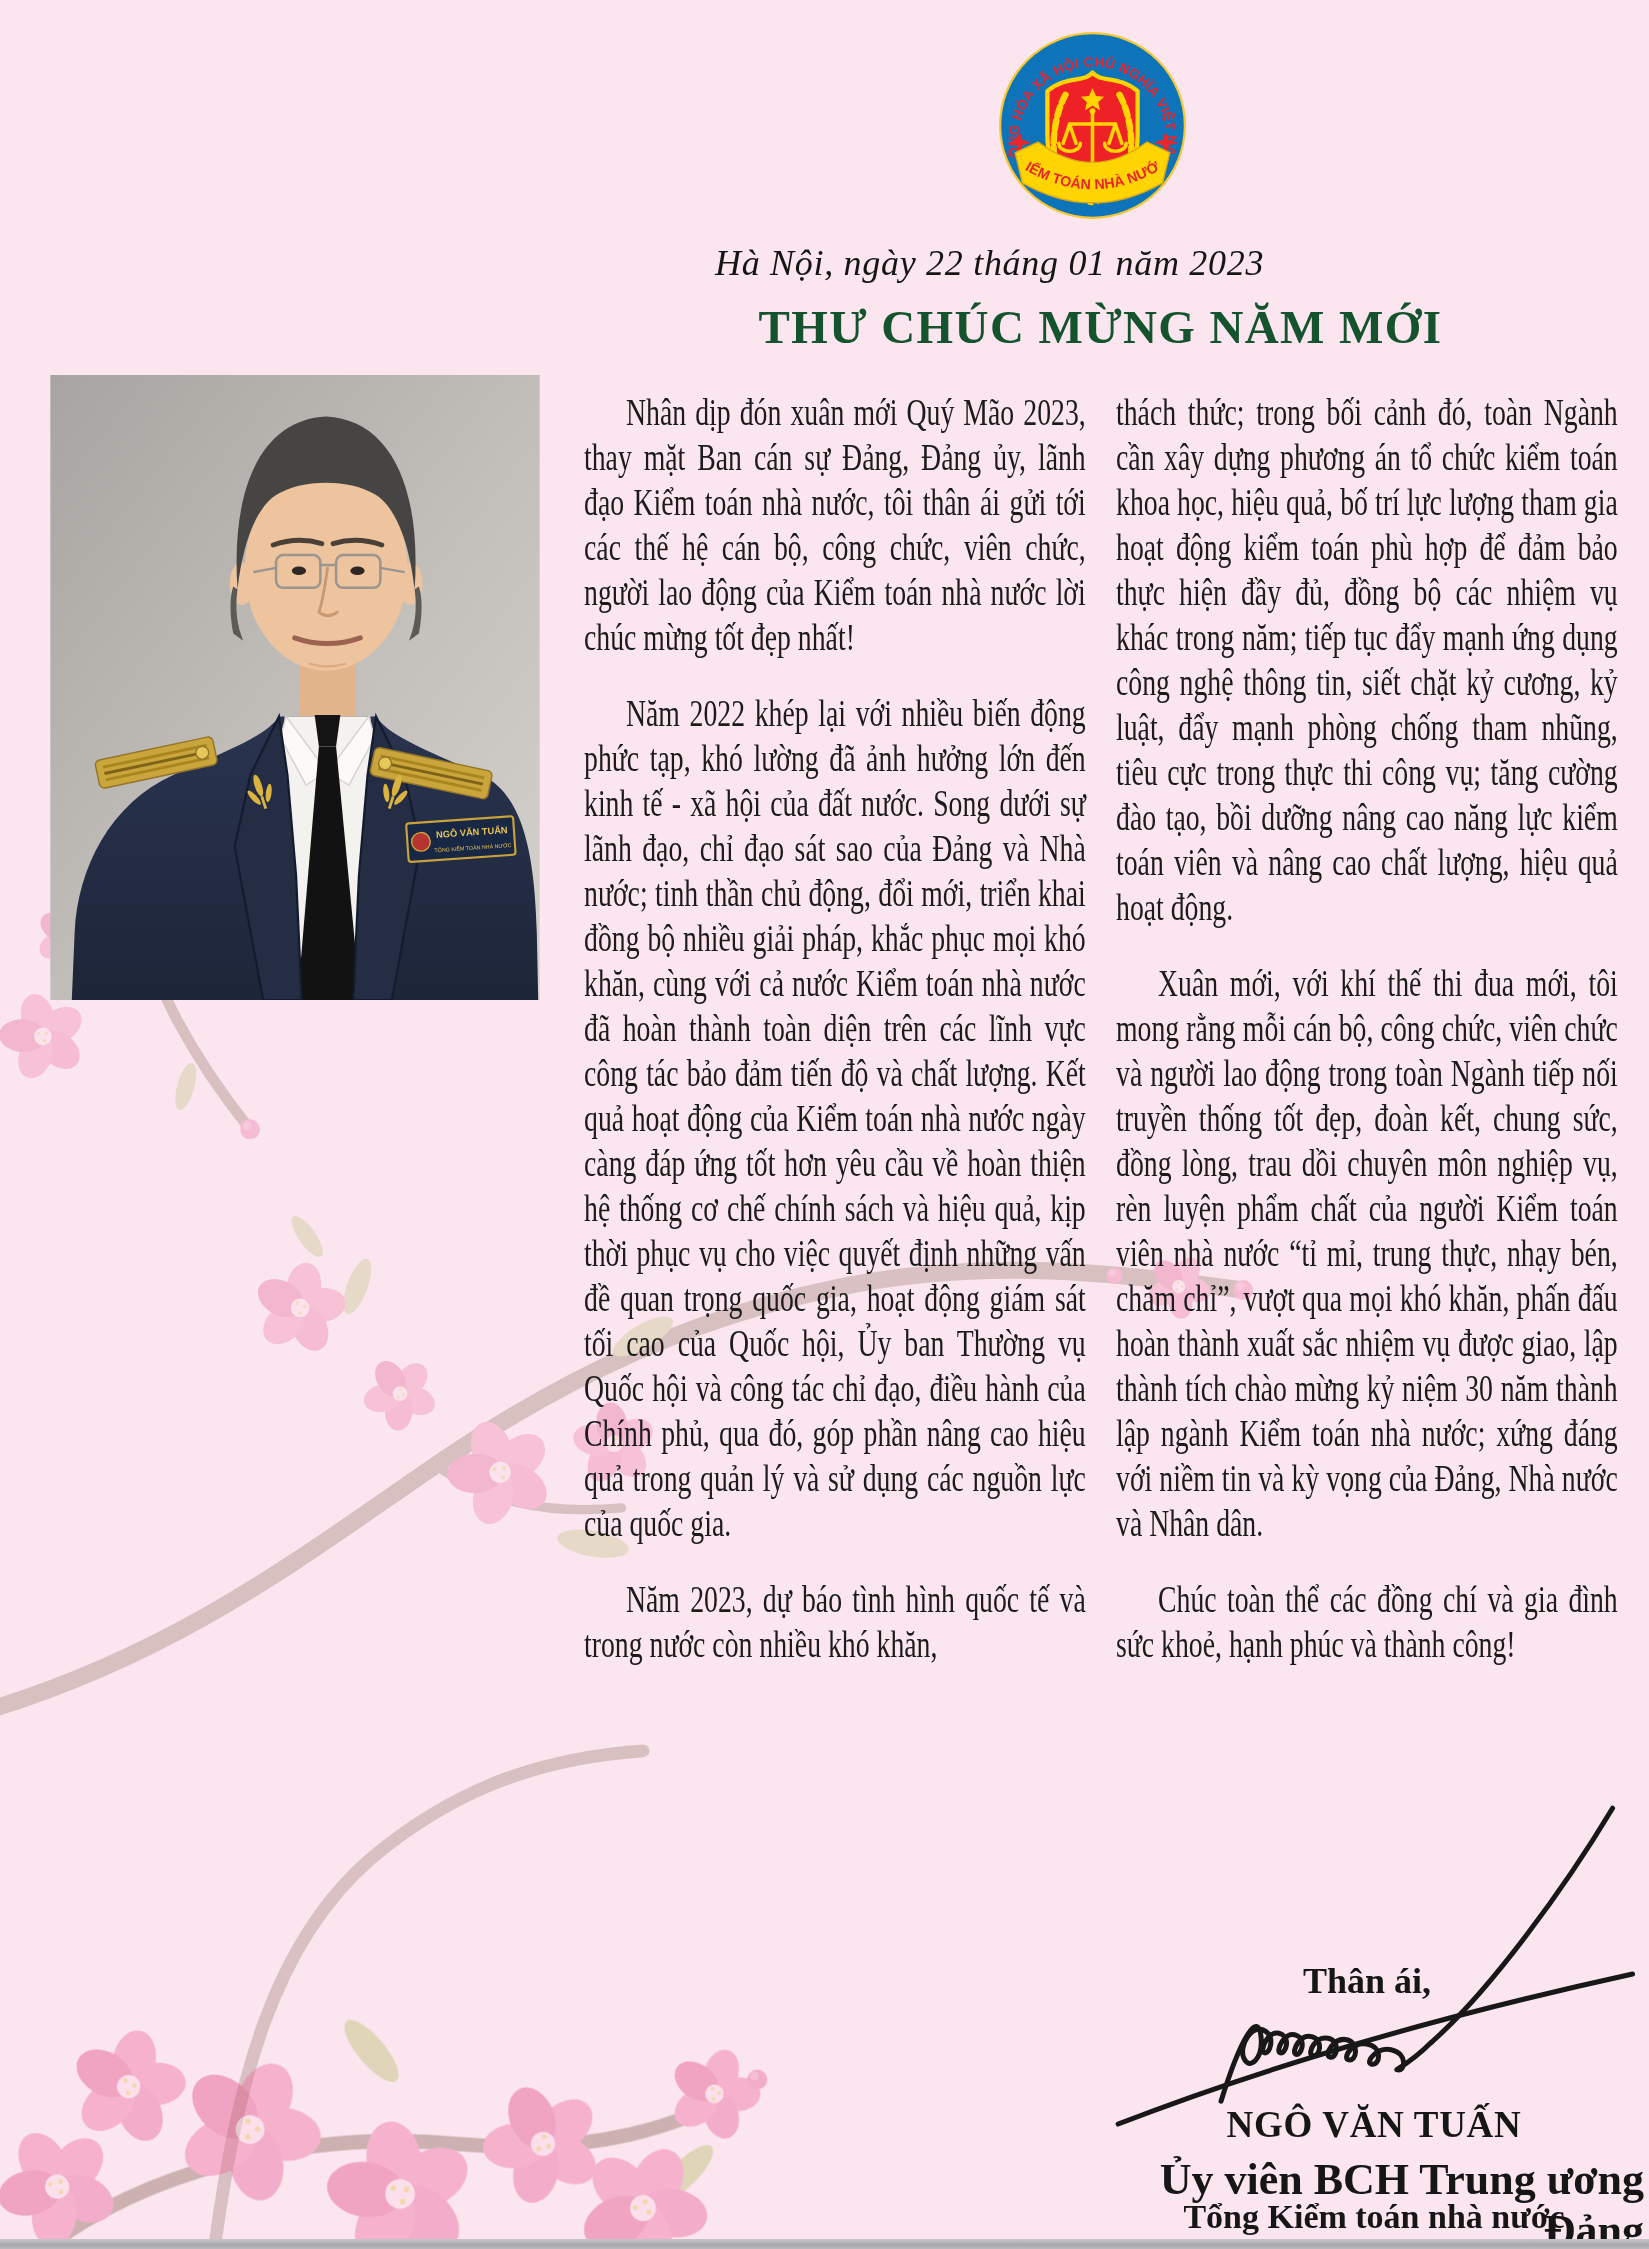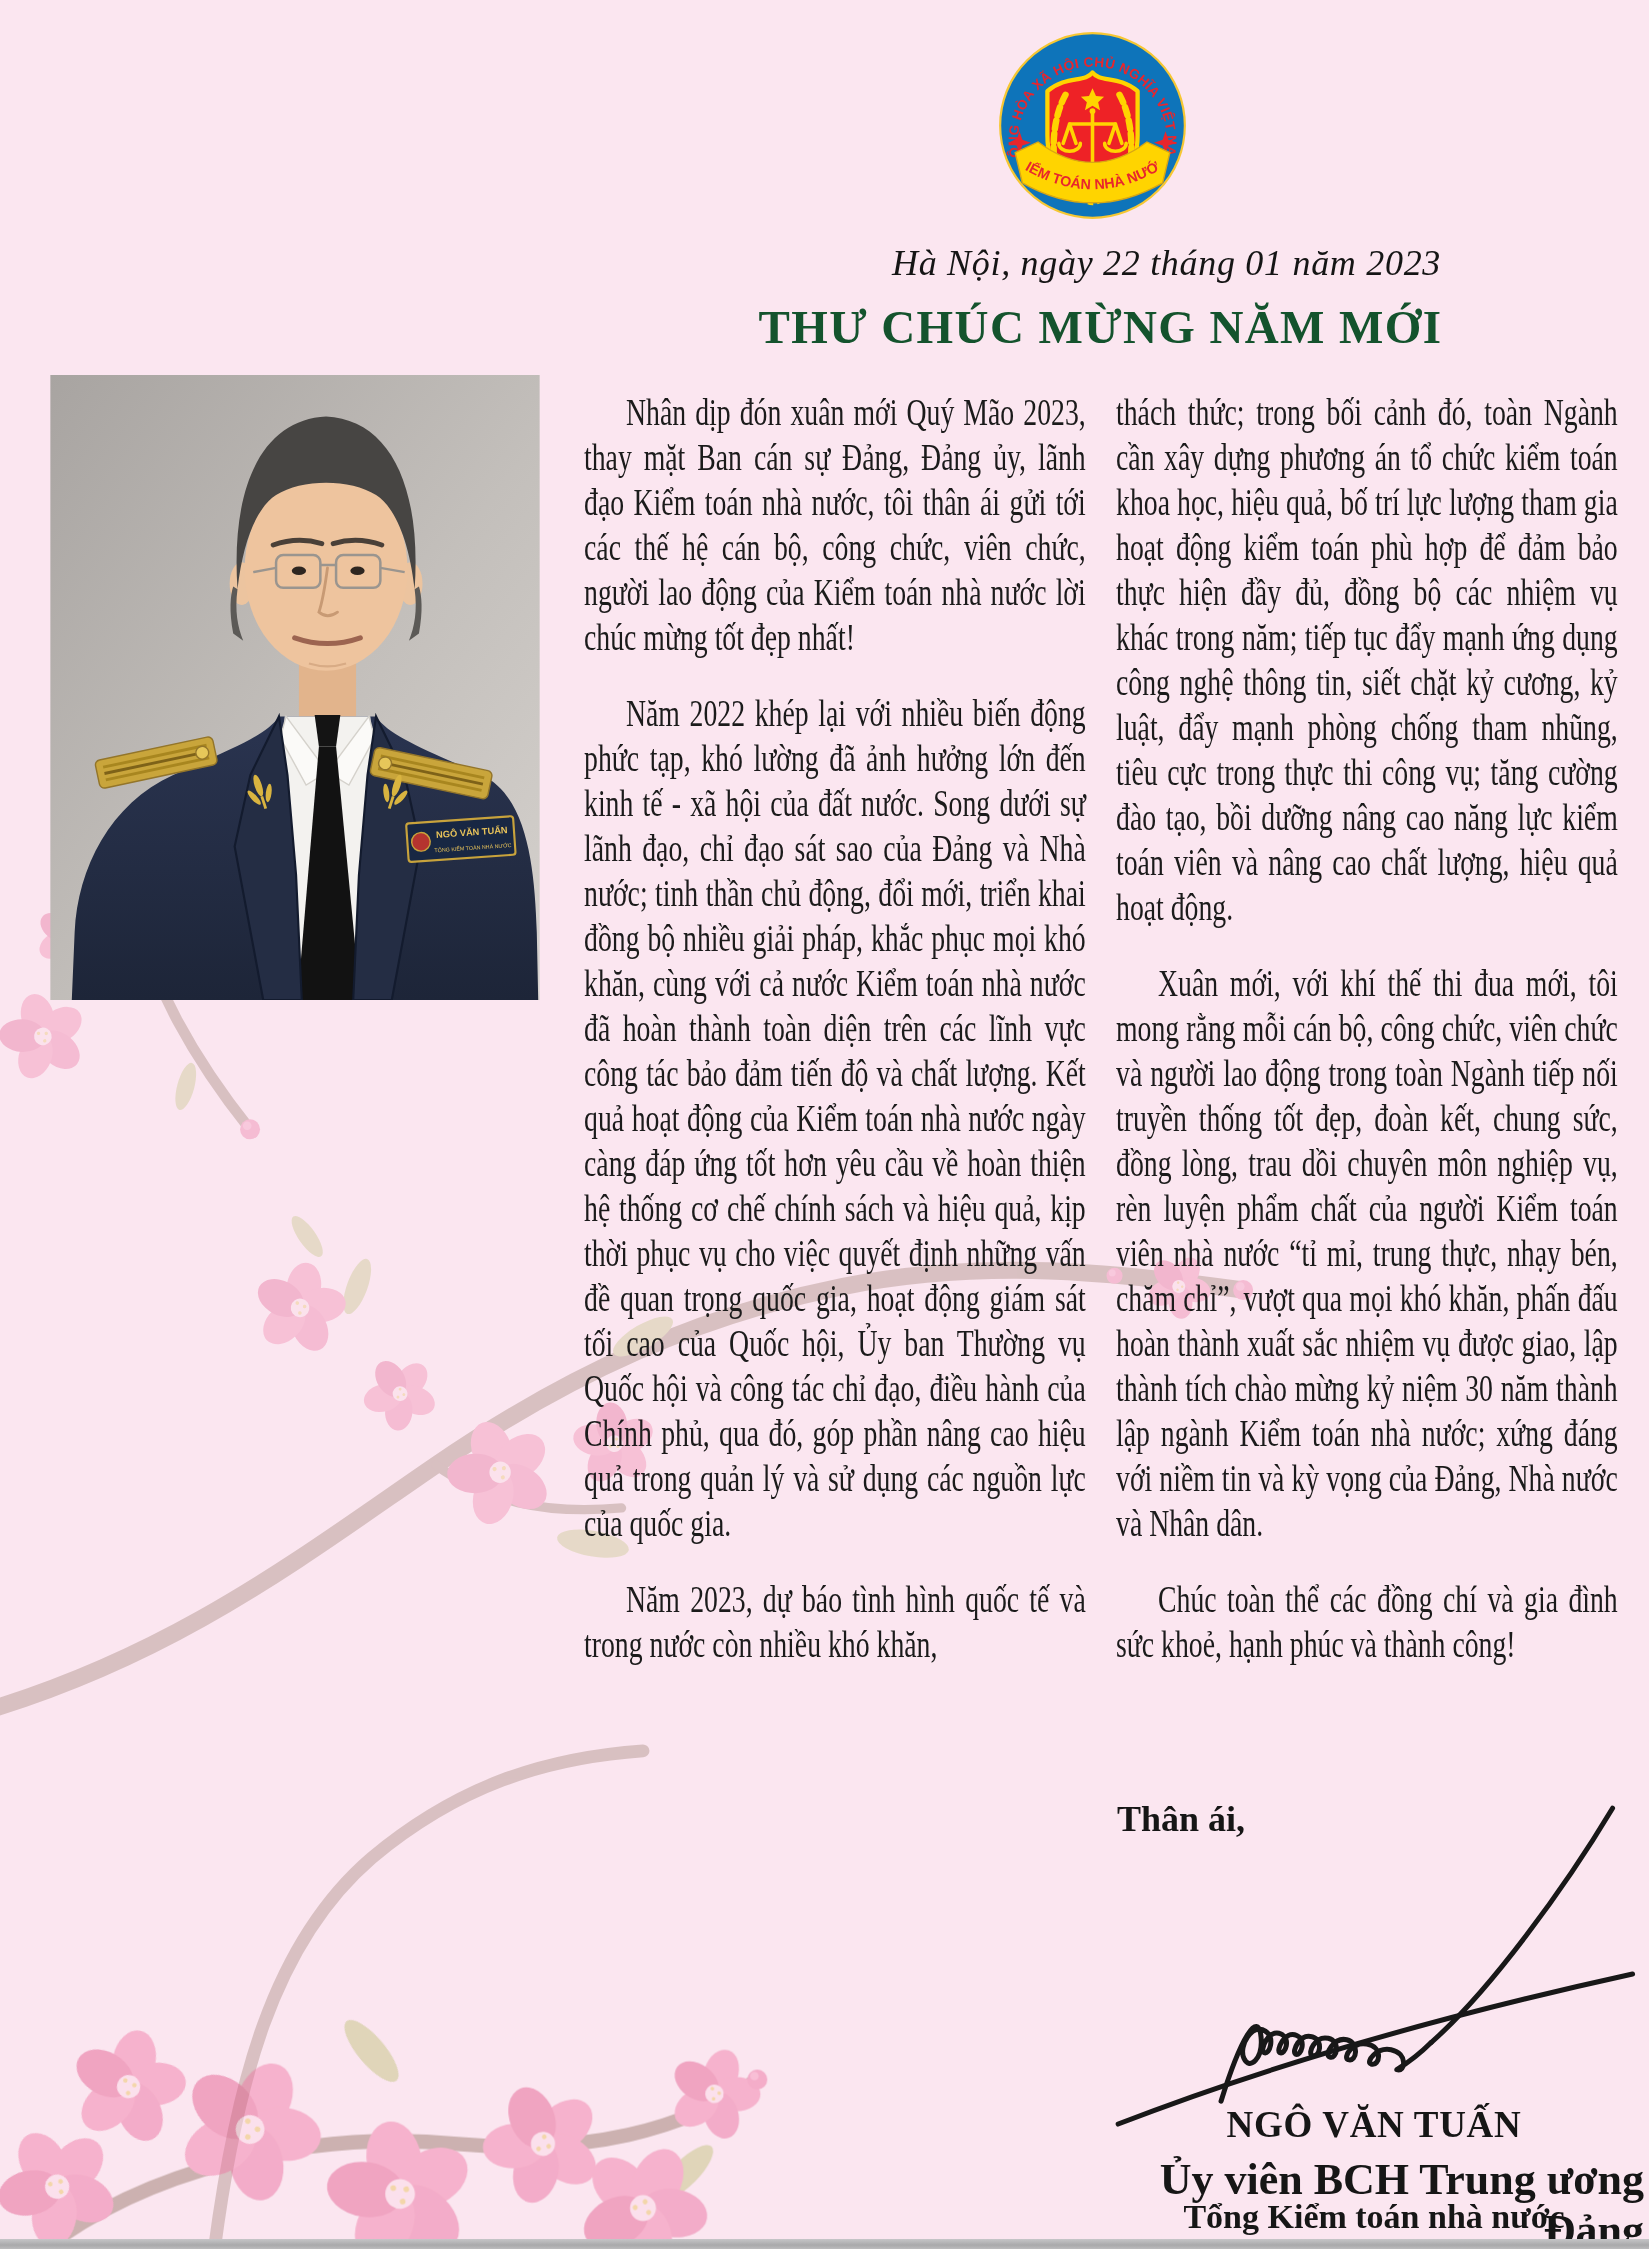--- a/index.html
+++ b/index.html
@@ -1,32 +1,32 @@
 <!DOCTYPE html>
 <html style="font-size:11.4px"><head>
 <meta charset="utf-8">
 <style>
   html,body{margin:0;padding:0;}
   .page{position:relative;width:1650px;height:2250px;background:#fbe6f0;overflow:hidden;
         font-family:"Liberation Serif", serif;color:#1b1b1b;}
   svg{display:block;}
   .decor{position:absolute;left:0;top:443px;pointer-events:none;}
   .logo{position:absolute;left:998px;top:31px;}
-  .date-line{position:absolute;left:715px;top:242px;width:903px;text-align:center;
+  .date-line{position:absolute;left:715px;top:242px;width:903px;text-align:left;
              font-style:italic;font-size:36px;color:#151515;letter-spacing:0.7px;}
   .title{position:absolute;left:584px;top:300px;width:1033px;text-align:center;
          font-size:47px;font-weight:bold;color:#14532d;letter-spacing:1.4px;}
   .photo{position:absolute;left:50px;top:375px;}
   .col{position:absolute;top:390px;width:669px;transform:scaleX(.75);transform-origin:top left;
        font-size:37px;line-height:45px;text-align:justify;color:#1b1b1b;}
   .col-left{left:584px;}
   .col-right{left:1116px;}
   .col .para{margin:0 0 31px 0;text-indent:56px;}
   .col .para.cont{text-indent:0;}
-  .closing{position:absolute;left:1117px;top:1798px;width:500px;text-align:left;
+  .closing{position:absolute;left:1117px;top:1960px;width:500px;text-align:center;
            font-weight:bold;font-size:36px;color:#161616;}
   .signature{position:absolute;left:1101px;top:1801px;}
   .signer{position:absolute;left:1104px;width:540px;text-align:center;font-weight:bold;color:#161616;}
   .signer-name{top:2103px;font-size:37px;letter-spacing:0.7px;}
   .signer-t1{top:2154px;font-size:44px;text-align:right;}
   .signer-t2{top:2198px;font-size:34px;}
   .page-shadow{position:absolute;left:0;bottom:0;width:100%;height:11.4px;
                background:linear-gradient(180deg,#c6c6c8,#a9a9ab 55%,#c0c0c2);}
 </style>
 </head>

